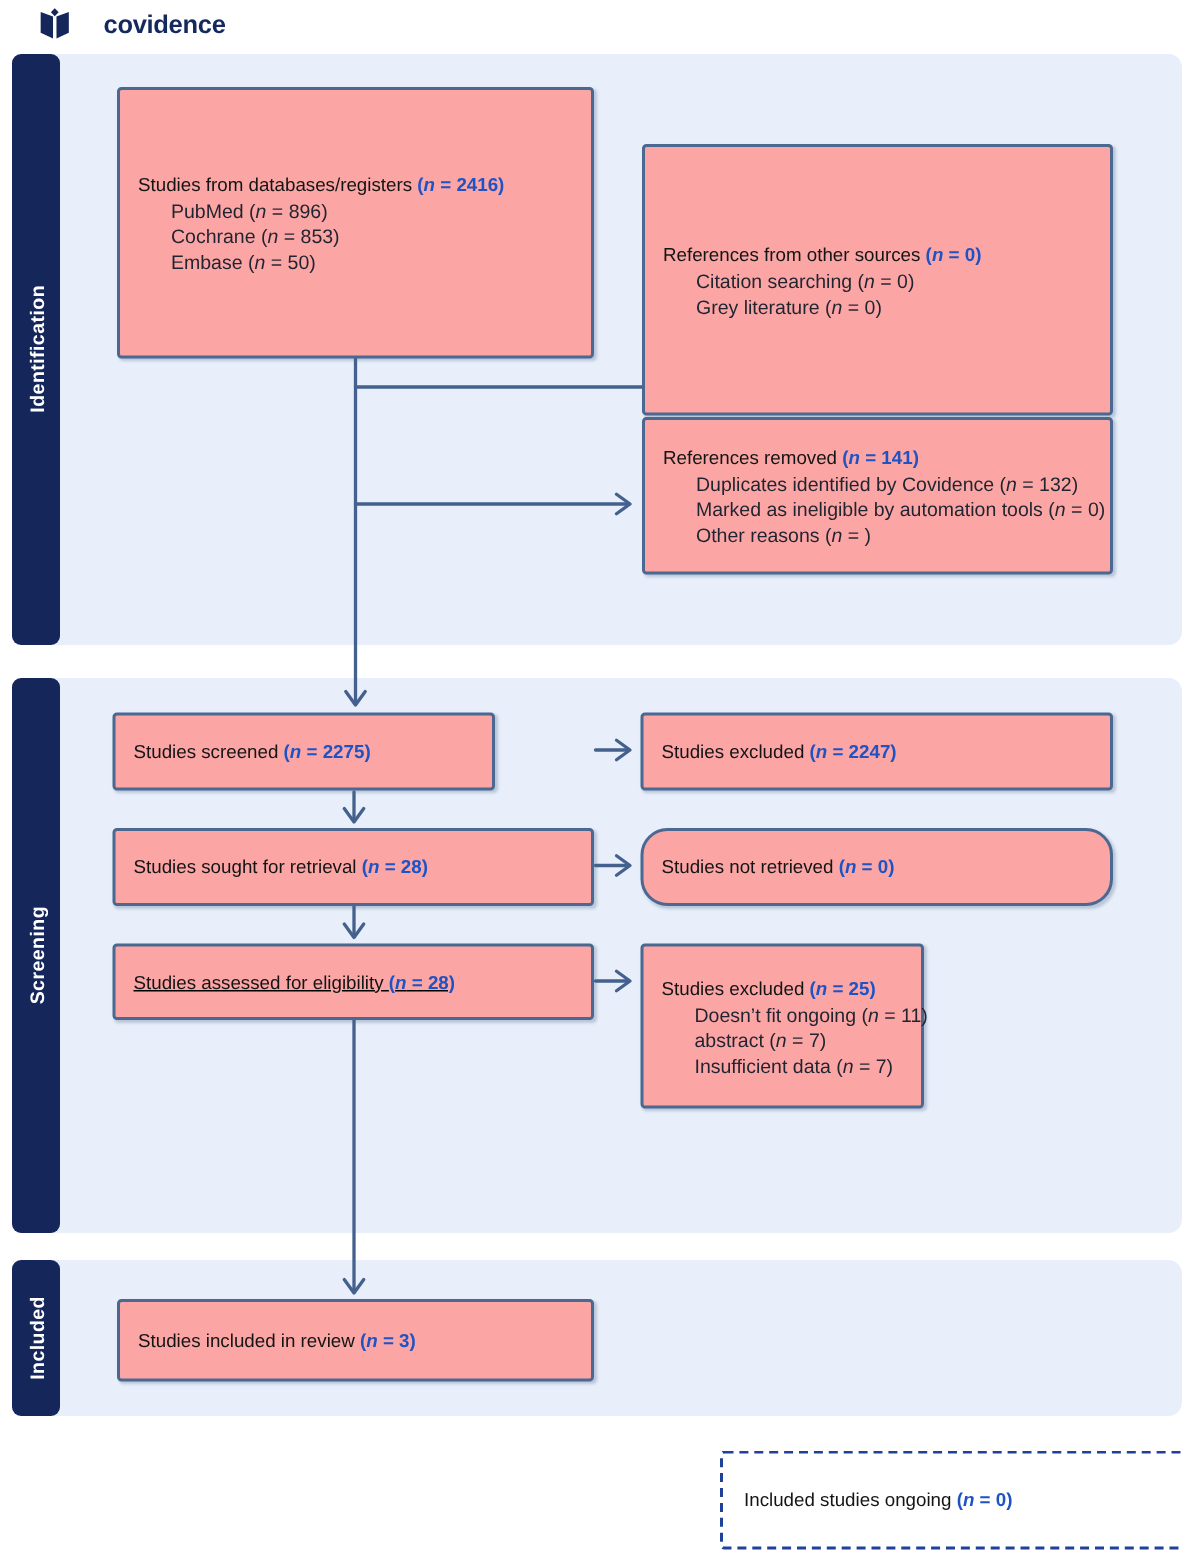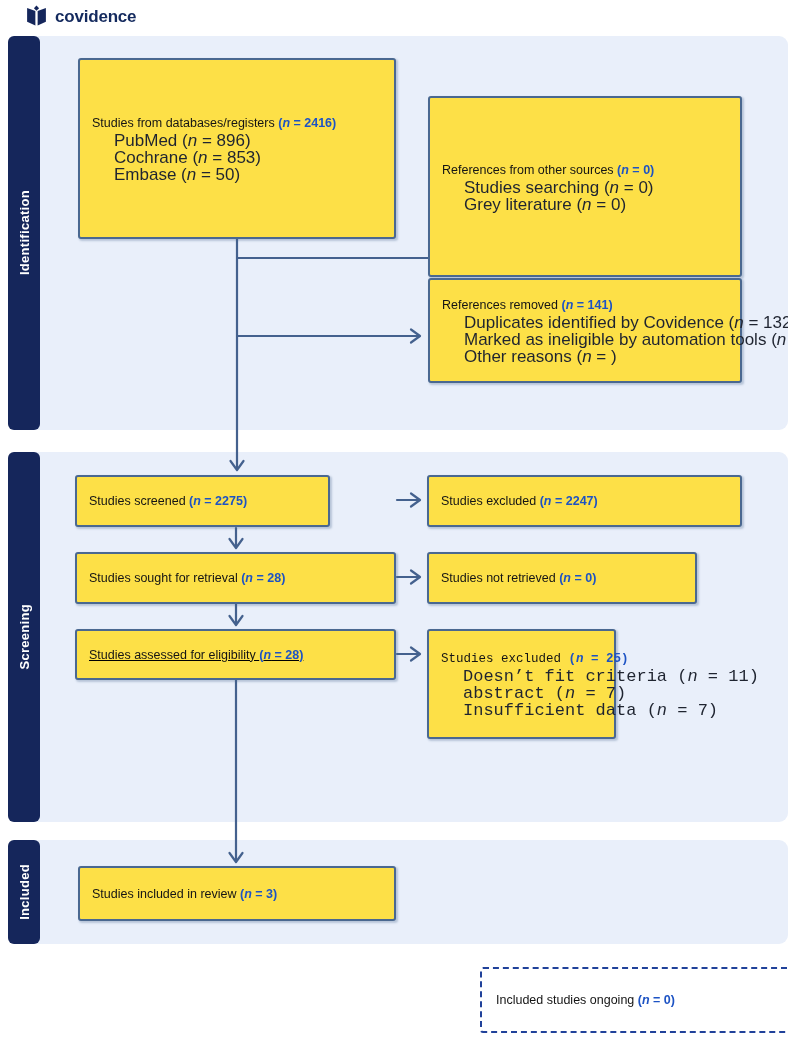--- a/index.html
+++ b/index.html
@@ -1,43 +1,43 @@
 <!DOCTYPE html>
 <html><head>
 <meta charset="utf-8">
 <style>
   html,body{margin:0;padding:0;background:#ffffff;}
   #stage{
     position:relative;width:788px;height:1040px;background:#ffffff;overflow:hidden;
     font-family:"Liberation Sans","DejaVu Sans",sans-serif;
   }
   
-  #logo{position:absolute;left:25px;top:5px;display:flex;align-items:center;gap:7px;}
+  #logo{position:absolute;left:25px;top:5px;display:flex;align-items:center;gap:21px;}
   #logo svg{width:23px;height:23px;display:block;}
   #logo .wordmark{font-size:17px;font-weight:700;color:#142a5e;letter-spacing:-0.2px;}
   
   .section{position:absolute;left:8px;width:780px;background:#e9effa;border-radius:9px;}
   .side-bar{
     position:absolute;left:0;top:0;bottom:0;width:32px;background:#15265b;border-radius:6px;
     display:flex;align-items:center;justify-content:center;
   }
   .side-label{
     writing-mode:vertical-rl;transform:rotate(180deg);
     color:#ffffff;font-weight:700;font-size:13px;letter-spacing:0.3px;white-space:nowrap;
   }
   
   .fbox{
-    position:absolute;background:#fde047;border:2px solid #4a6890;border-radius:3px;
+    position:absolute;background:#fca5a5;border:2px solid #4a6890;border-radius:3px;
     box-sizing:border-box;display:flex;flex-direction:column;justify-content:center;
     padding:6px 8px 6px 12px;box-shadow:1.5px 1.5px 2px rgba(74,104,144,0.30);
     z-index:3;
   }
   .fbox.dashed{border:2px dashed #20419a;box-shadow:none;background:#ffffff;}
   .line-main{font-size:12.5px;color:#141414;line-height:18px;white-space:nowrap;}
-  .line-sub{font-size:17px;color:#1f2430;line-height:17px;padding-left:22px;white-space:nowrap;}
+  .line-sub{font-size:13px;color:#1f2430;line-height:17px;padding-left:22px;white-space:nowrap;}
   .line-main .ncount{color:#1d53c4;font-weight:700;}
   .line-sub .ncount{color:#1f2430;font-weight:400;}
   .ncount i{font-style:italic;}
   
   #connectors{position:absolute;left:0;top:0;z-index:2;pointer-events:none;}
 </style>
 </head>
 <body>
 
 <div id="stage">
@@ -98,21 +98,21 @@
 
   <div class="fbox" style="left:78px;top:58px;width:318px;height:181px;">
       <div class="line-main"><span>Studies from databases/registers </span><span class="ncount">(<i>n</i> = 2416)</span></div>
       <div class="line-sub"><span>PubMed </span><span class="ncount">(<i>n</i> = 896)</span></div>
       <div class="line-sub"><span>Cochrane </span><span class="ncount">(<i>n</i> = 853)</span></div>
       <div class="line-sub"><span>Embase </span><span class="ncount">(<i>n</i> = 50)</span></div>
     </div>
 
   <div class="fbox" style="left:428px;top:58px;width:314px;height:181px;margin-top:38px;">
       <div class="line-main"><span>References from other sources </span><span class="ncount">(<i>n</i> = 0)</span></div>
-      <div class="line-sub"><span>Studies searching </span><span class="ncount">(<i>n</i> = 0)</span></div>
+      <div class="line-sub"><span>Citation searching </span><span class="ncount">(<i>n</i> = 0)</span></div>
       <div class="line-sub"><span>Grey literature </span><span class="ncount">(<i>n</i> = 0)</span></div>
     </div>
 
   <div class="fbox" style="left:428px;top:278px;width:314px;height:105px;">
       <div class="line-main"><span>References removed </span><span class="ncount">(<i>n</i> = 141)</span></div>
       <div class="line-sub"><span>Duplicates identified by Covidence </span><span class="ncount">(<i>n</i> = 132)</span></div>
       <div class="line-sub"><span>Marked as ineligible by automation tools </span><span class="ncount">(<i>n</i> = 0)</span></div>
       <div class="line-sub"><span>Other reasons </span><span class="ncount">(<i>n</i> = )</span></div>
     </div>
 
@@ -121,31 +121,31 @@
     </div>
 
   <div class="fbox" style="left:427px;top:475px;width:315px;height:52px;">
       <div class="line-main"><span>Studies excluded </span><span class="ncount">(<i>n</i> = 2247)</span></div>
     </div>
 
   <div class="fbox" style="left:75px;top:552px;width:321px;height:52px;">
       <div class="line-main"><span>Studies sought for retrieval </span><span class="ncount">(<i>n</i> = 28)</span></div>
     </div>
 
-  <div class="fbox" style="left:427px;top:552px;width:270px;height:52px;">
+  <div class="fbox" style="left:427px;top:552px;width:315px;height:52px;border-radius:18px;">
       <div class="line-main"><span>Studies not retrieved </span><span class="ncount">(<i>n</i> = 0)</span></div>
     </div>
 
   <div class="fbox" style="left:75px;top:629px;width:321px;height:51px;text-decoration:underline;">
       <div class="line-main"><span>Studies assessed for eligibility </span><span class="ncount">(<i>n</i> = 28)</span></div>
     </div>
 
-  <div class="fbox" style="left:427px;top:629px;width:189px;height:110px;font-family:Liberation Mono, monospace;">
+  <div class="fbox" style="left:427px;top:629px;width:189px;height:110px;">
       <div class="line-main"><span>Studies excluded </span><span class="ncount">(<i>n</i> = 25)</span></div>
-      <div class="line-sub"><span>Doesn’t fit criteria </span><span class="ncount">(<i>n</i> = 11)</span></div>
+      <div class="line-sub"><span>Doesn’t fit ongoing </span><span class="ncount">(<i>n</i> = 11)</span></div>
       <div class="line-sub"><span>abstract </span><span class="ncount">(<i>n</i> = 7)</span></div>
       <div class="line-sub"><span>Insufficient data </span><span class="ncount">(<i>n</i> = 7)</span></div>
     </div>
 
   <div class="fbox" style="left:78px;top:866px;width:318px;height:55px;">
       <div class="line-main"><span>Studies included in review </span><span class="ncount">(<i>n</i> = 3)</span></div>
     </div>
 
   <div class="fbox dashed" style="left:480px;top:967px;width:313px;height:66px;padding-left:14px;">
       <div class="line-main"><span>Included studies ongoing </span><span class="ncount">(<i>n</i> = 0)</span></div>

